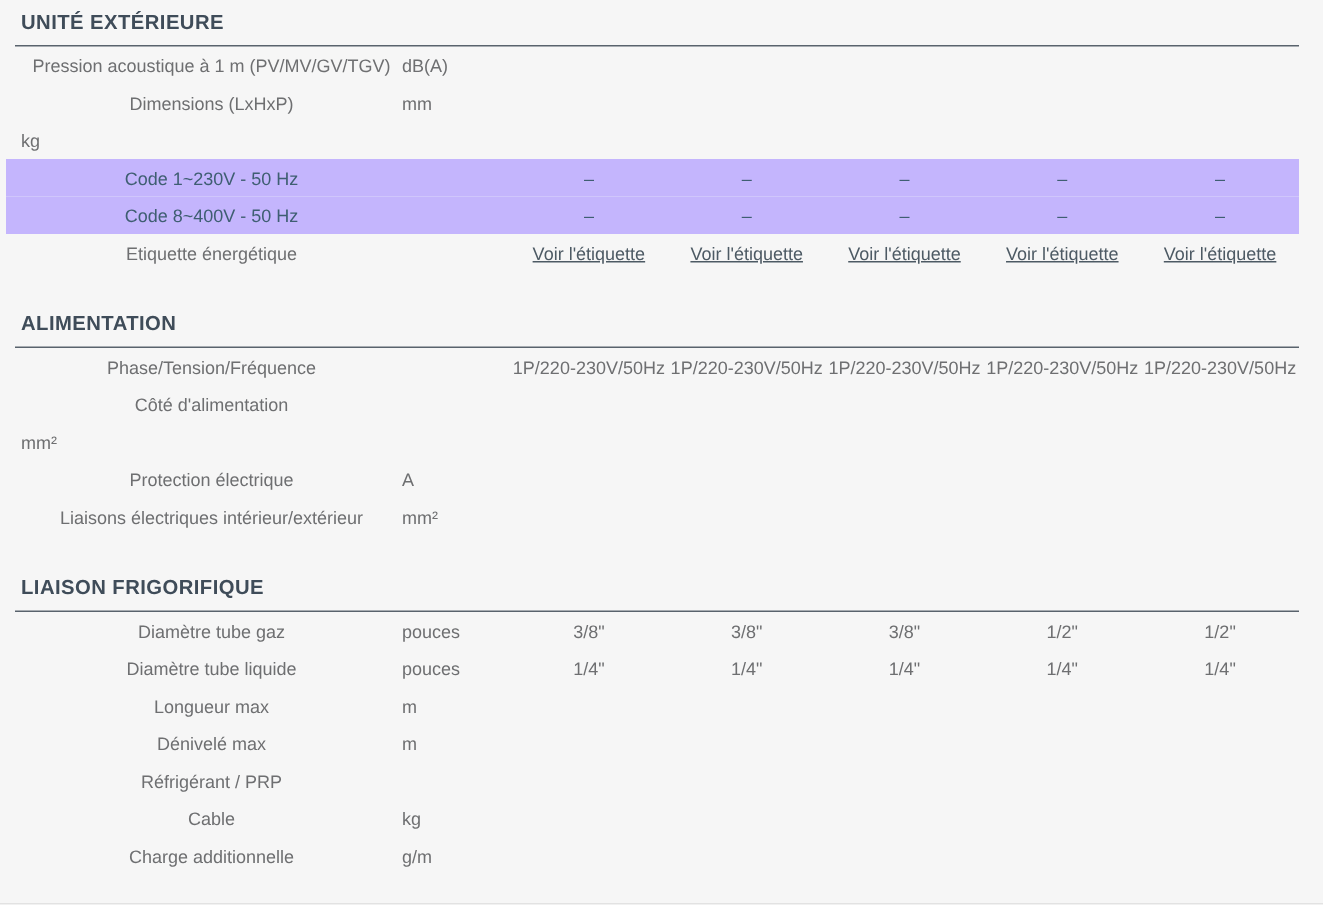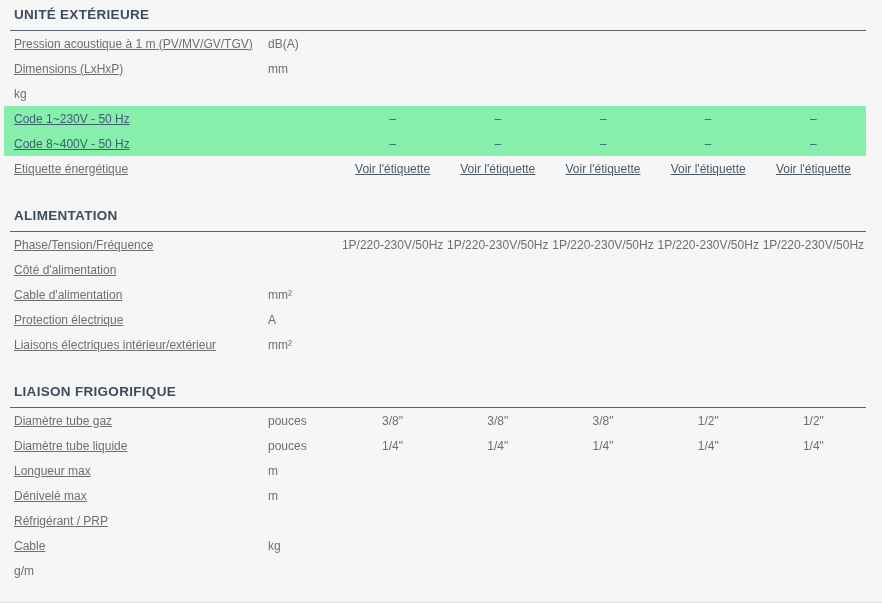--- a/index.html
+++ b/index.html
@@ -34,26 +34,26 @@
   .spec-row {
     display: grid;
     grid-template-columns: 254px 72px repeat(5, 1fr);
     align-items: center;
     height: 25px;
     padding-left: 4px;
     font-size: 12px;
     color: #6e6f71;
   }
   .spec-row.highlight {
-    background: #86efac;
+    background: #c4b5fd;
     color: #3f5e72;
     margin-left: -6px;
     padding-left: 10px;
   }
-  .cell-label { text-align: left; white-space: nowrap; overflow: hidden; text-decoration: underline; }
+  .cell-label { text-align: center; white-space: nowrap; overflow: hidden; }
   .cell-unit  { white-space: nowrap; }
   .cell-value { text-align: center; white-space: nowrap; }
   a.voir-link {
     color: #4d5a64;
     text-decoration: underline;
     cursor: pointer;
   }
 </style>
 </head>
 <body>
@@ -131,21 +131,20 @@
       <div class="spec-row">
         <span class="cell-label">Côté d'alimentation</span>
         <span class="cell-unit"></span>
         <span class="cell-value"></span>
         <span class="cell-value"></span>
         <span class="cell-value"></span>
         <span class="cell-value"></span>
         <span class="cell-value"></span>
       </div>
       <div class="spec-row">
-        <span class="cell-label">Cable d'alimentation</span>
         <span class="cell-unit">mm²</span>
         <span class="cell-value"></span>
         <span class="cell-value"></span>
         <span class="cell-value"></span>
         <span class="cell-value"></span>
         <span class="cell-value"></span>
       </div>
       <div class="spec-row">
         <span class="cell-label">Protection électrique</span>
         <span class="cell-unit">A</span>
@@ -216,20 +215,21 @@
       <div class="spec-row">
         <span class="cell-label">Cable</span>
         <span class="cell-unit">kg</span>
         <span class="cell-value"></span>
         <span class="cell-value"></span>
         <span class="cell-value"></span>
         <span class="cell-value"></span>
         <span class="cell-value"></span>
       </div>
       <div class="spec-row">
+        <span class="cell-label">Charge additionnelle</span>
         <span class="cell-unit">g/m</span>
         <span class="cell-value"></span>
         <span class="cell-value"></span>
         <span class="cell-value"></span>
         <span class="cell-value"></span>
         <span class="cell-value"></span>
       </div>
     </section>
   </div>
 

